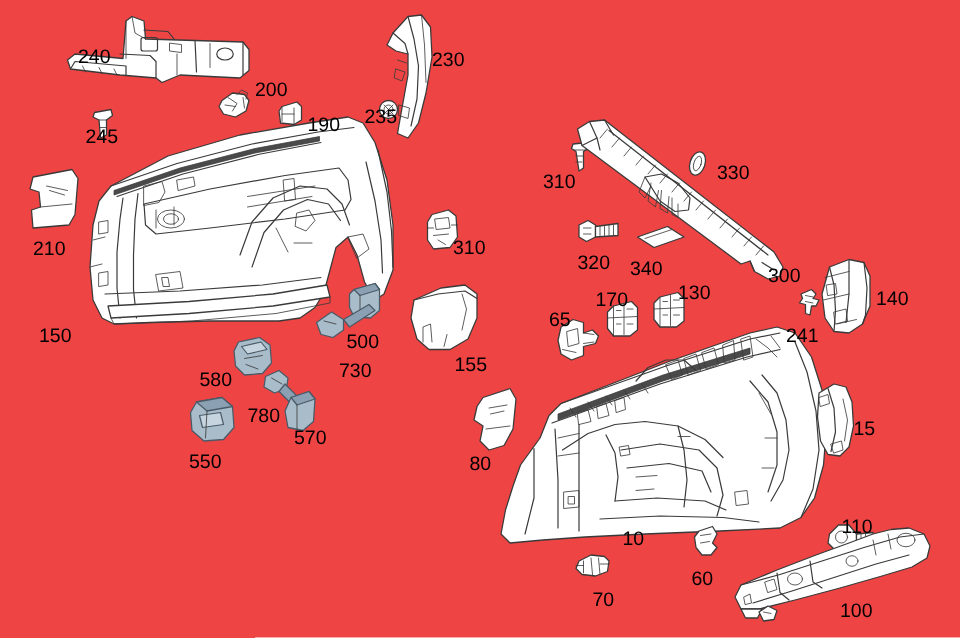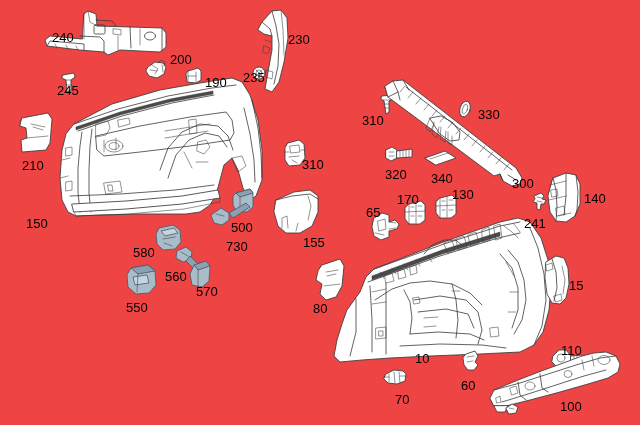--- a/index.html
+++ b/index.html
@@ -366,34 +366,34 @@
   <div class="lbl" style="left:52px;top:31px">240</div>
   <div class="lbl" style="left:288px;top:33px">230</div>
   <div class="lbl" style="left:170px;top:53px">200</div>
   <div class="lbl" style="left:205px;top:76px">190</div>
   <div class="lbl" style="left:243px;top:71px">235</div>
   <div class="lbl" style="left:57px;top:84px">245</div>
   <div class="lbl" style="left:362px;top:114px">310</div>
   <div class="lbl" style="left:478px;top:108px">330</div>
   <div class="lbl" style="left:22px;top:159px">210</div>
   <div class="lbl" style="left:385px;top:168px">320</div>
-  <div class="lbl" style="left:431px;top:172px">340</div>
+  <div class="lbl" style="left:420px;top:172px">340</div>
   <div class="lbl" style="left:512px;top:177px">300</div>
   <div class="lbl" style="left:302px;top:158px">310</div>
   <div class="lbl" style="left:584px;top:192px">140</div>
   <div class="lbl" style="left:452px;top:188px">130</div>
   <div class="lbl" style="left:397px;top:193px">170</div>
   <div class="lbl" style="left:366px;top:206px">65</div>
   <div class="lbl" style="left:26px;top:217px">150</div>
   <div class="lbl" style="left:524px;top:217px">241</div>
   <div class="lbl" style="left:231px;top:221px">500</div>
   <div class="lbl" style="left:303px;top:236px">155</div>
   <div class="lbl" style="left:226px;top:240px">730</div>
   <div class="lbl" style="left:133px;top:246px">580</div>
-  <div class="lbl" style="left:165px;top:270px">560</div>
+  <div class="lbl" style="left:165px;top:270px">780</div>
   <div class="lbl" style="left:196px;top:285px">570</div>
   <div class="lbl" style="left:569px;top:279px">15</div>
   <div class="lbl" style="left:126px;top:301px">550</div>
   <div class="lbl" style="left:313px;top:302px">80</div>
   <div class="lbl" style="left:561px;top:344px">110</div>
   <div class="lbl" style="left:415px;top:352px">10</div>
   <div class="lbl" style="left:461px;top:379px">60</div>
   <div class="lbl" style="left:395px;top:393px">70</div>
   <div class="lbl" style="left:560px;top:400px">100</div>
 

